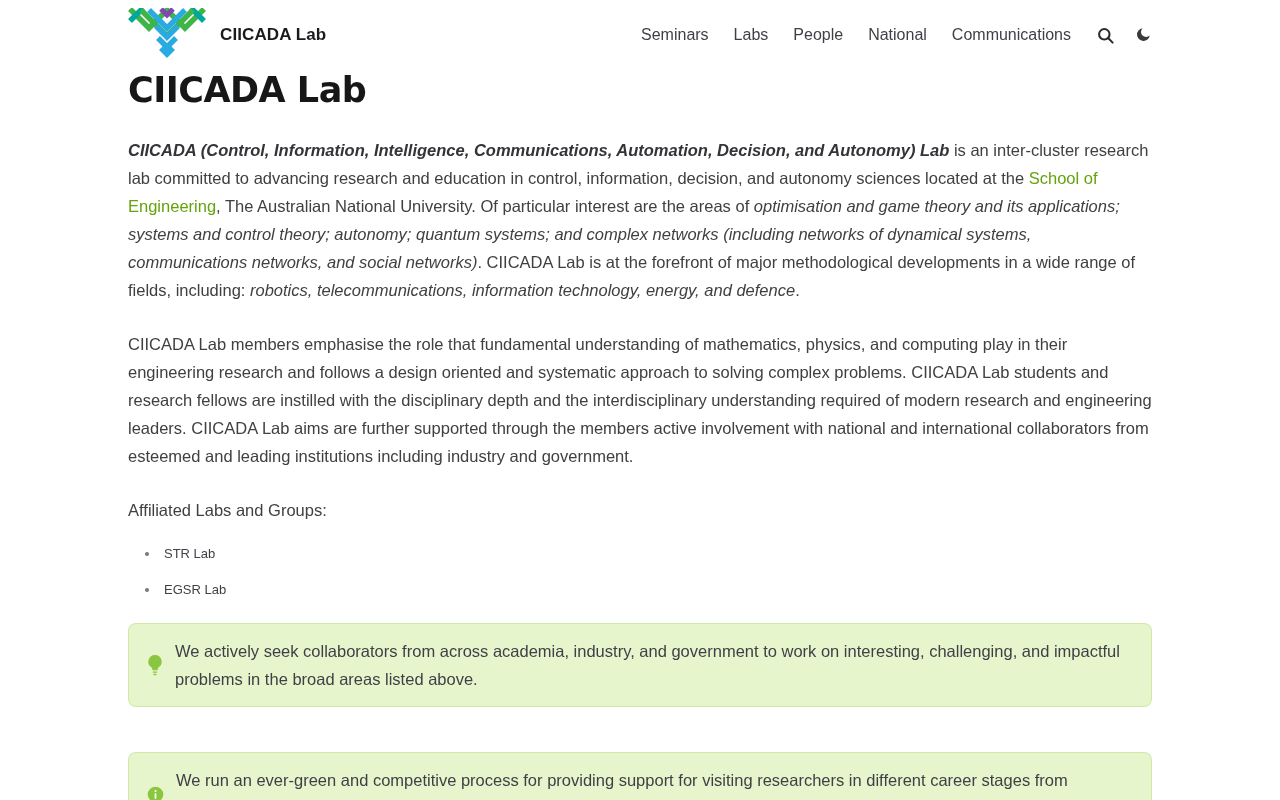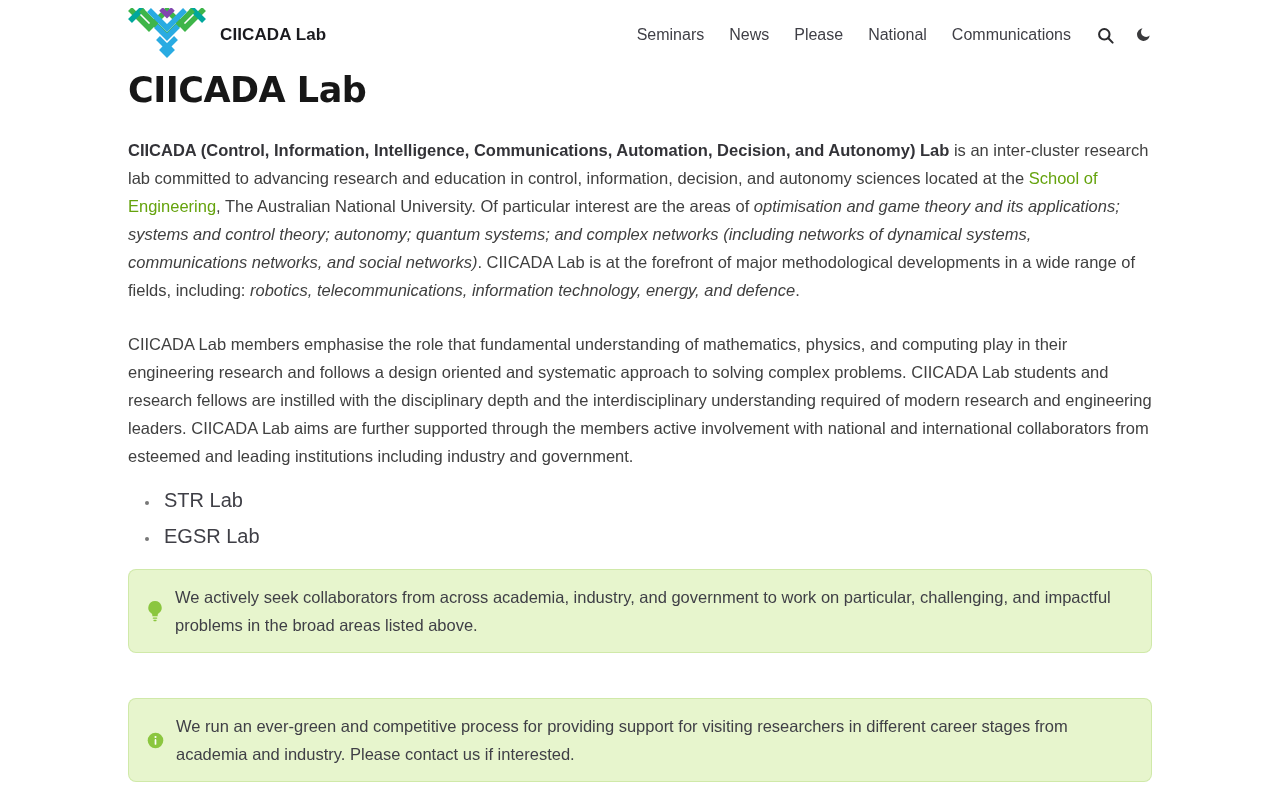--- a/index.html
+++ b/index.html
@@ -34,29 +34,29 @@
   main { padding-bottom: 40px; }
   h1 {
     font-family: "DejaVu Sans", sans-serif;
     font-size: 35px; line-height: 1.15; font-weight: 800;
     color: #171717; letter-spacing: -0.5px;
     margin: 2px 0 0 0;
   }
   p.body-text {
     font-size: 16.5px; line-height: 28px; margin: 26px 0 0 0; color: #404040;
   }
-  p.body-text .lead { font-weight: 700; color: #333338; }
+  p.body-text .lead { font-weight: 700; font-style: italic; color: #333338; }
   p.body-text em { font-style: italic; }
   a.green-link { color: #65a30d; text-decoration: none; cursor: pointer; }
 
   ul.affiliated {
     margin: 16px 0 0 0; padding: 0 0 0 32px;
   }
   ul.affiliated li {
-    font-size: 20px; line-height: 28px; color: #3f3f46; margin-top: 8px;
+    font-size: 13px; line-height: 28px; color: #3f3f46; margin-top: 8px;
     padding-left: 4px;
   }
   ul.affiliated li::marker { color: #787878; font-size: 13px; }
 
   
   .callout {
     display: flex; align-items: center; gap: 12px;
     background: #e7f5cd;
     border: 1px solid rgba(140, 198, 63, 0.25);
     border-radius: 8px;
@@ -84,22 +84,22 @@
           <path d="M28 18 L39 29 L50 18" stroke="#29abe2" stroke-width="5.5"></path>
           <path d="M30 30 L39 39 L48 30" stroke="#29abe2" stroke-width="5.5"></path>
           <path d="M33 40 L39 46 L45 40" stroke="#29abe2" stroke-width="5.5"></path>
           <path d="M33 1 L39 7 L45 1" stroke="#8246af" stroke-width="5"></path>
         </svg>
       </span>
       <span class="brand-name">CIICADA Lab</span>
     </a>
     <nav>
       <a>Seminars</a>
-      <a>News</a>
-      <a>Please</a>
+      <a>Labs</a>
+      <a>People</a>
       <a>National</a>
       <a>Communications</a>
       <button class="icon-btn search">
         <span style="display:flex;">
           <svg width="19" height="19" viewBox="0 0 24 24" fill="none" stroke="#2b2b2e" stroke-width="2.6" stroke-linecap="round">
             <circle cx="10.5" cy="10.5" r="6.6"></circle>
             <path d="M15.6 15.6 L21 21"></path>
           </svg>
         </span>
       </button>
@@ -114,35 +114,36 @@
   </div>
 </header>
 
 <main class="container">
   <h1>CIICADA Lab</h1>
 
   <p class="body-text"><span class="lead">CIICADA (Control, Information, Intelligence, Communications, Automation, Decision, and Autonomy) Lab</span><span> is an inter-cluster research lab committed to advancing research and education in control, information, decision, and autonomy sciences located at the </span><a class="green-link">School of Engineering</a><span>, The Australian National University. Of particular interest are the areas of </span><em>optimisation and game theory and its applications; systems and control theory; autonomy; quantum systems; and complex networks (including networks of dynamical systems, communications networks, and social networks)</em><span>. CIICADA Lab is at the forefront of major methodological developments in a wide range of fields, including: </span><em>robotics, telecommunications, information technology, energy, and defence</em><span>.</span></p>
 
   <p class="body-text">CIICADA Lab members emphasise the role that fundamental understanding of mathematics, physics, and computing play in their engineering research and follows a design oriented and systematic approach to solving complex problems. CIICADA Lab students and research fellows are instilled with the disciplinary depth and the interdisciplinary understanding required of modern research and engineering leaders. CIICADA Lab aims are further supported through the members active involvement with national and international collaborators from esteemed and leading institutions including industry and government.</p>
 
+  <p class="body-text">Affiliated Labs and Groups:</p>
 
   <ul class="affiliated">
     <li>STR Lab</li>
     <li>EGSR Lab</li>
   </ul>
 
   <div class="callout">
     <span class="callout-icon">
       <svg width="16" height="22" viewBox="0 0 24 32" xmlns="http://www.w3.org/2000/svg">
         <path fill="#8bc63f" d="M12 1a10 10 0 0 0-5.6 18.3c1 .7 1.6 1.8 1.6 3V24h8v-1.7c0-1.2.6-2.3 1.6-3A10 10 0 0 0 12 1z"></path>
         <rect x="8.6" y="25.6" width="6.8" height="2.2" rx="1.1" fill="#8bc63f"></rect>
         <rect x="9.6" y="29.2" width="4.8" height="2" rx="1" fill="#8bc63f"></rect>
       </svg>
     </span>
-    <p>We actively seek collaborators from across academia, industry, and government to work on particular, challenging, and impactful problems in the broad areas listed above.</p>
+    <p>We actively seek collaborators from across academia, industry, and government to work on interesting, challenging, and impactful problems in the broad areas listed above.</p>
   </div>
 
   <div class="callout second">
     <span class="callout-icon">
       <svg width="17" height="17" viewBox="0 0 24 24" xmlns="http://www.w3.org/2000/svg">
         <circle cx="12" cy="12" r="11" fill="#8bc63f"></circle>
         <circle cx="12" cy="7" r="1.5" fill="#ffffff"></circle>
         <rect x="10.8" y="10" width="2.4" height="8" rx="1.2" fill="#ffffff"></rect>
       </svg>
     </span>

